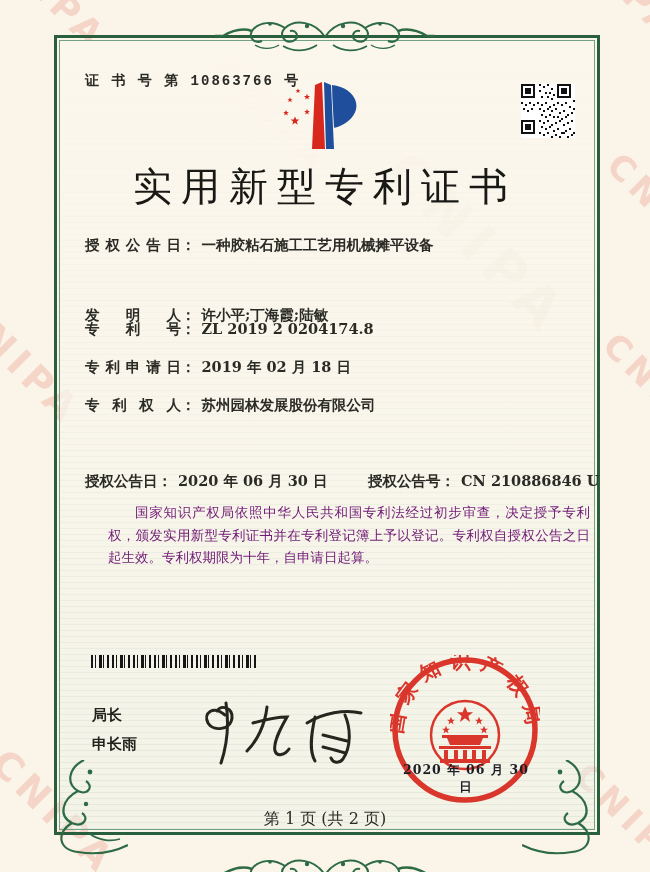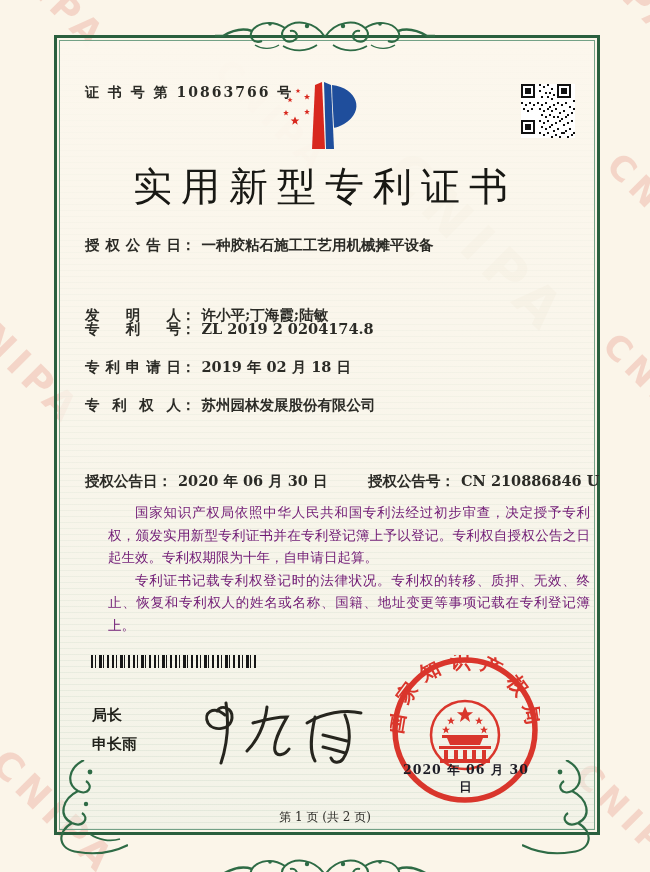--- a/index.html
+++ b/index.html
@@ -23,21 +23,21 @@
   .frame-inner{
     position:absolute;left:2px;top:2px;right:2px;bottom:2px;
     border:1px solid #73a186;
     background:
       linear-gradient(180deg, rgba(252,247,237,0.96) 0%, rgba(249,246,236,0.75) 45%, rgba(233,240,230,0.45) 100%),
       repeating-linear-gradient(0deg, rgba(120,162,132,0.22) 0 1px, rgba(255,255,255,0) 1px 6px);
   }
   .flourish{position:absolute;z-index:3;pointer-events:none;}
   
   .abs{position:absolute;z-index:4;}
-  .cert-no{left:85px;top:84px;font-size:14px;font-weight:600;letter-spacing:2px;color:#2b2b26;}
+  .cert-no{left:85px;top:72px;font-size:14px;font-weight:600;letter-spacing:2px;color:#2b2b26;font-family:Liberation Mono, monospace;}
   .title{
     left:0;top:160px;width:650px;text-align:center;
     font-size:39px;font-weight:normal;letter-spacing:9px;color:#181814;
   }
   .row{left:85px;width:480px;font-size:14.5px;font-weight:600;color:#2b2b26;white-space:nowrap;}
   .flabel{display:inline-block;width:96px;text-align:justify;text-align-last:justify;vertical-align:bottom;}
   .fcolon{margin-right:6px;}
   .grant-left{display:inline-block;width:278px;}
   .paras{
     left:80px;top:501px;width:482px;font-size:13.5px;line-height:22.5px;
@@ -52,21 +52,21 @@
       #161616 8px 11px,rgba(0,0,0,0) 11px 12px,
       #161616 12px 13px,rgba(0,0,0,0) 13px 16px,
       #161616 16px 18px,rgba(0,0,0,0) 18px 21px);
   }
   .officer{left:92px;font-size:15px;font-weight:bold;color:#23231d;
     font-family:"DejaVu Sans","Liberation Sans",sans-serif;}
   .seal-date{
     left:398px;top:762px;width:136px;text-align:center;
     font-size:12.5px;font-weight:600;letter-spacing:1px;color:#1d1d26;z-index:6;
   }
-  .page-info{left:0;top:809px;width:650px;text-align:center;font-size:12px;color:#2b2b26;z-index:5;}
+  .page-info{left:0;top:809px;width:650px;text-align:center;font-size:16px;color:#2b2b26;z-index:5;}
   .footer-note{left:0;top:843px;width:650px;text-align:center;font-size:13px;font-weight:600;color:#2e2d28;}
   svg text{font-family:"DejaVu Serif","Liberation Serif",serif;}
 </style>
 </head>
 <body>
 
 <div id="page">
 
   <span class="wm" style="left:-28px;top:-30px;font-size:36px;">CNIPA</span>
   <span class="wm" style="left:200px;top:96px;font-size:34px;color:rgba(234,176,159,0.25);">CNIPA</span>
@@ -182,21 +182,20 @@
     <span class="grant-left">
       <span>授权公告日</span><span class="fcolon">：</span><span>2020 年 06 月 30 日</span>
     </span>
     <span>
       <span>授权公告号</span><span class="fcolon">：</span><span>CN 210886846 U</span>
     </span>
   </div>
 
   <div class="paras">
     <p>国家知识产权局依照中华人民共和国专利法经过初步审查，决定授予专利权，颁发实用新型专利证书并在专利登记簿上予以登记。专利权自授权公告之日起生效。专利权期限为十年，自申请日起算。</p>
-    <p>专利证书记载专利权登记时的法律状况。专利权的转移、质押、无效、终止、恢复和专利权人的姓名或名称、国籍、地址变更等事项记载在专利登记簿上。</p>
   </div>
 
   <div class="abs barcode"></div>
 
   <div class="abs officer" style="top:706px;">局长</div>
   <div class="abs officer" style="top:735px;">申长雨</div>
 
   <svg class="abs" style="left:195px;top:697px;" width="170" height="72" viewBox="0 0 170 72">
     <g stroke="#26251e" stroke-width="3" fill="none" stroke-linecap="round">
       <path d="M30,18 C18,8 8,16 13,26 C18,35 36,33 37,21 C38,11 26,7 22,14"></path>

